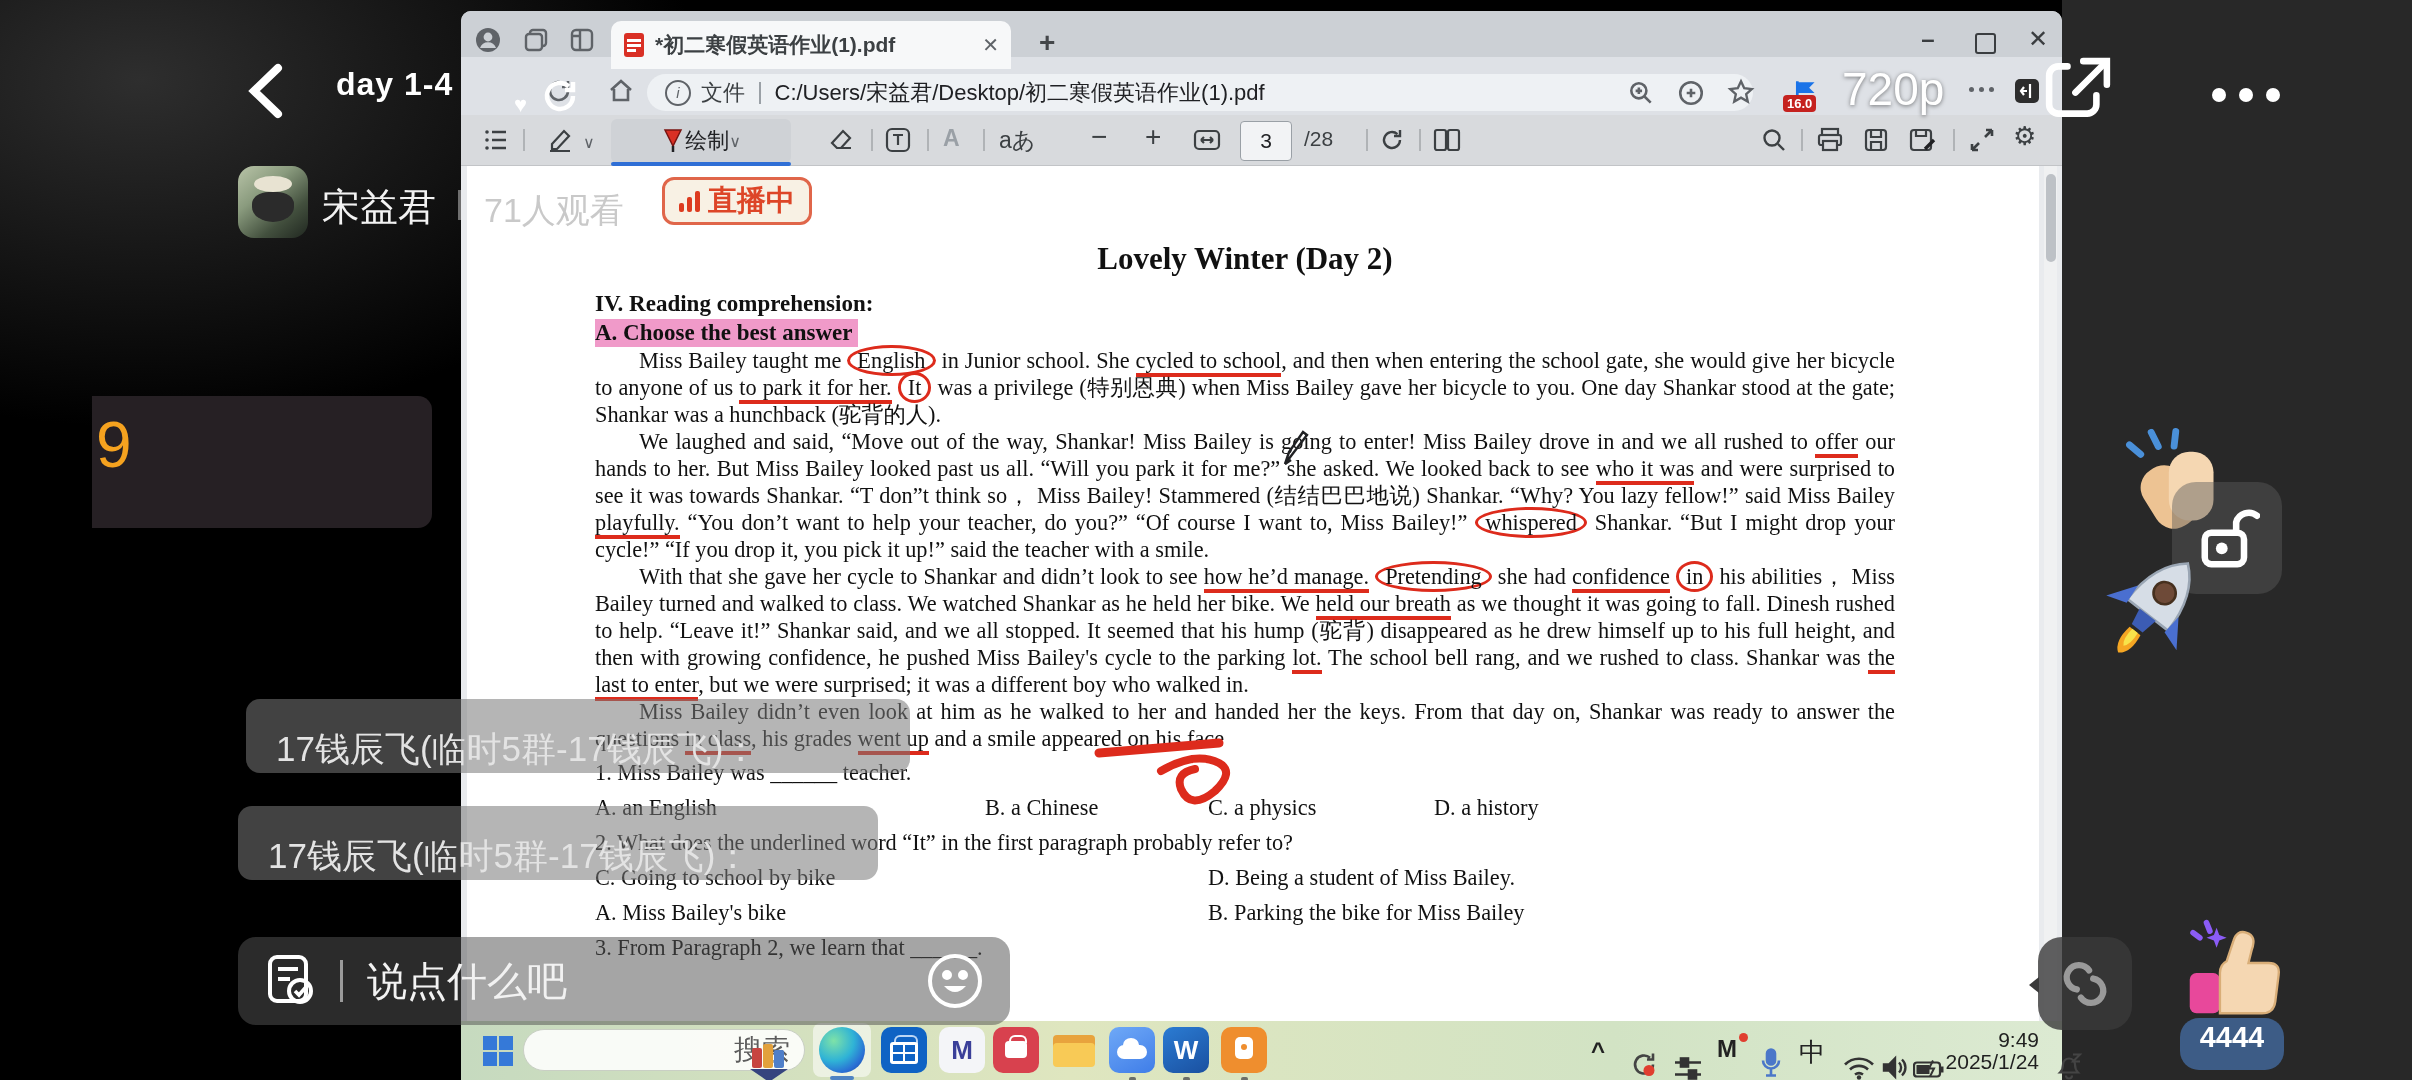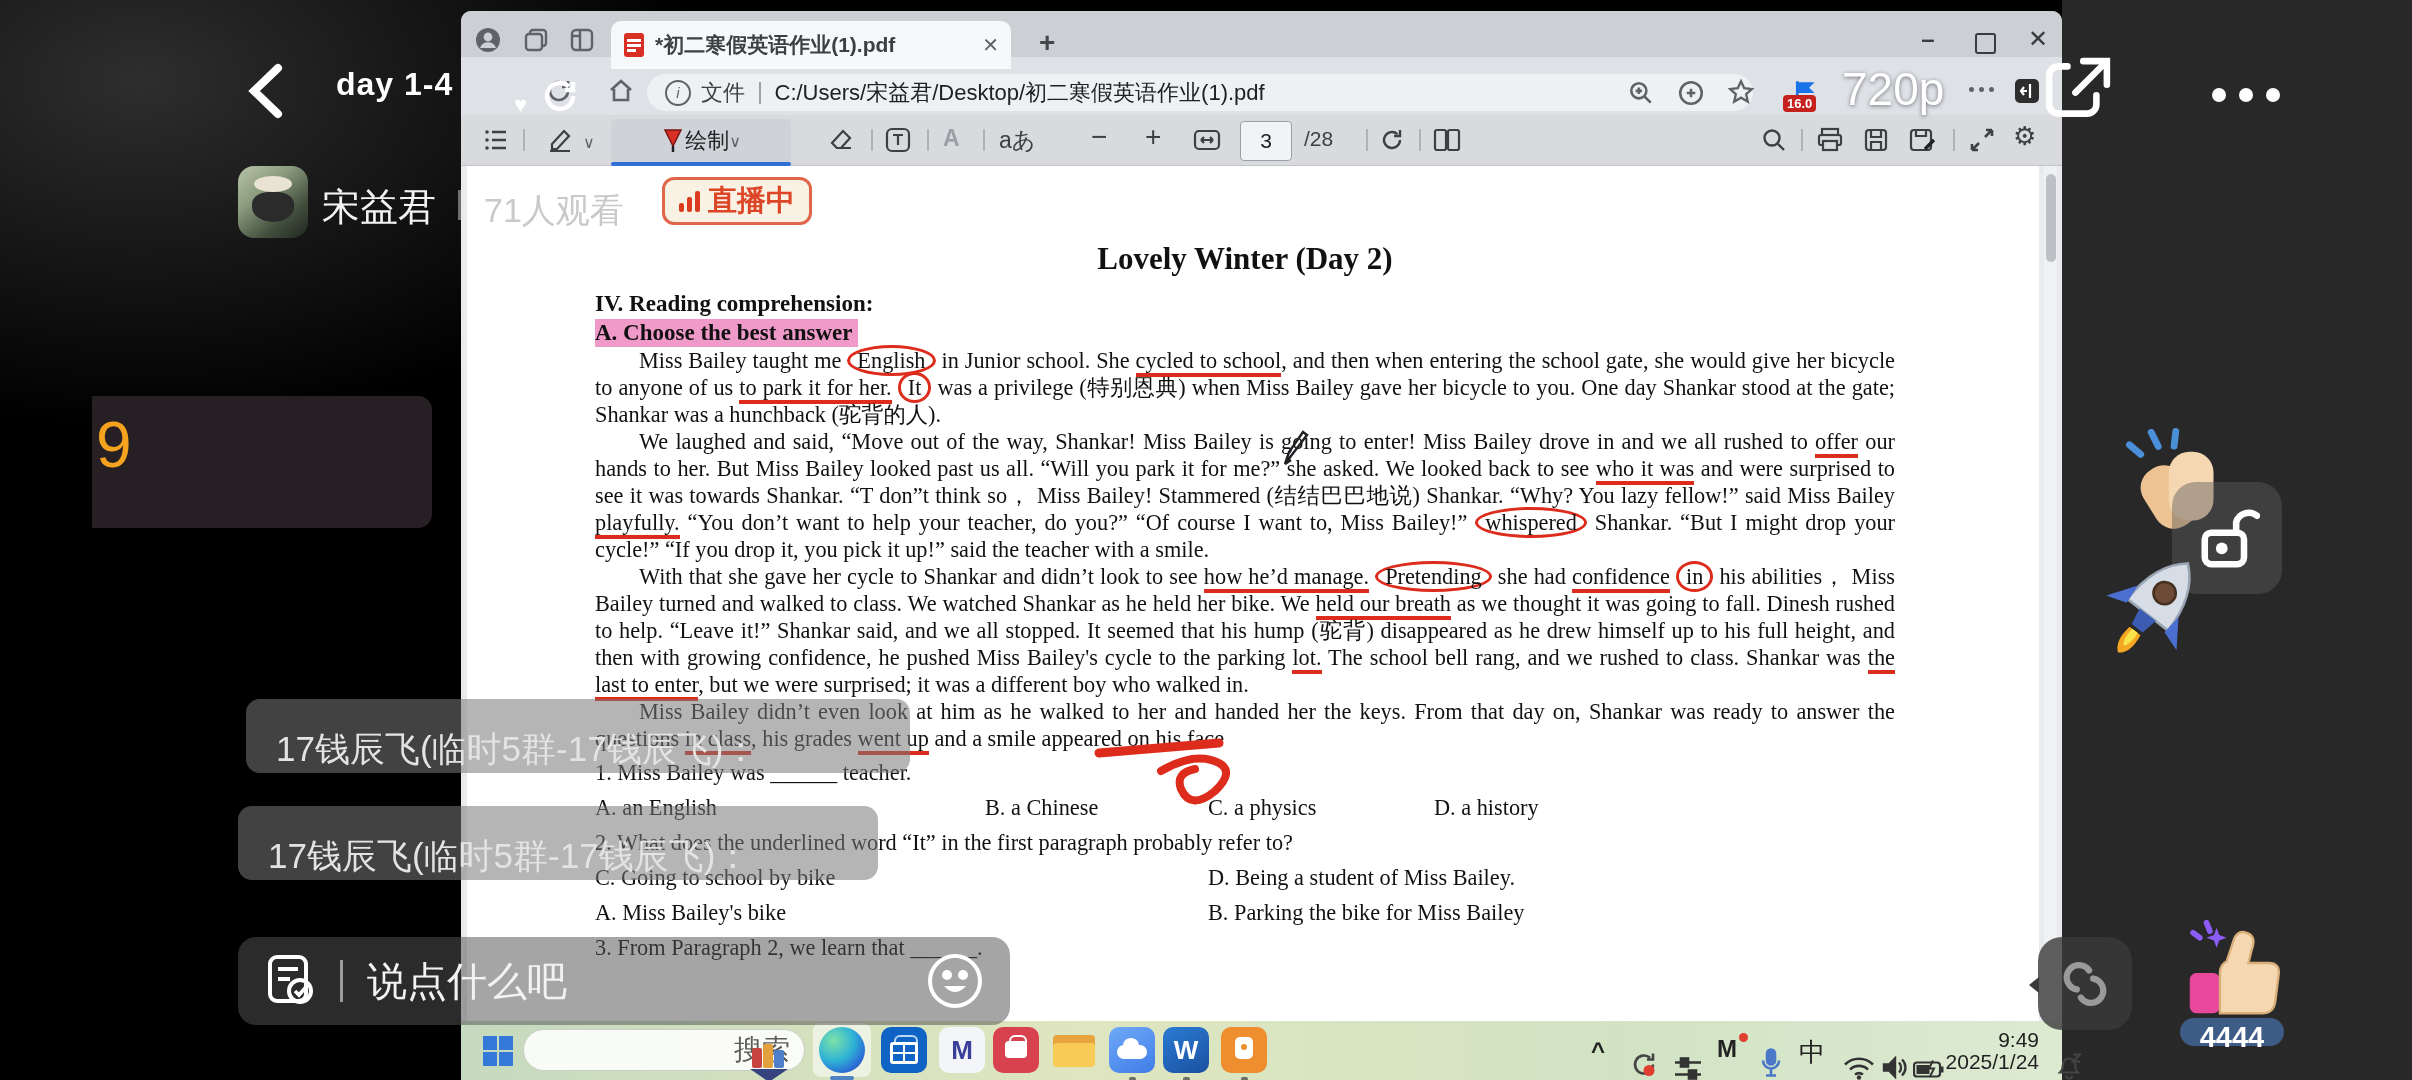--- a/index.html
+++ b/index.html
@@ -73,21 +73,21 @@
   .gift9{left:92px;top:396px;width:340px;height:132px;background:#262024;border-radius:0 14px 14px 0;}
   .nine{left:96px;top:408px;font-size:64px;color:#f5a21f;}
   .chatmsg{background:rgba(120,120,120,.55);border-radius:14px;color:#e3e3e3;font-size:35px;display:flex;align-items:flex-end;padding:0 30px;box-sizing:border-box;}
   .inputbar{left:238px;top:937px;width:772px;height:88px;background:rgba(82,82,82,.52);border-radius:18px;display:flex;align-items:center;padding:0 26px;box-sizing:border-box;}
   .in-sep{width:3px;height:42px;background:#9b9b9b;margin:0 24px;}
   .in-ph{font-size:40px;color:#f2f2f2;flex:1;}
   .q720{left:1842px;top:62px;font-size:46px;color:#fff;text-shadow:0 1px 4px rgba(0,0,0,.5);}
   .menu-dots{left:2212px;top:88px;display:flex;gap:13px;}
   .menu-dots i{width:14px;height:14px;border-radius:50%;background:#fff;display:block;}
   .sq-btn{background:rgba(90,90,90,.45);border-radius:24px;}
-  .like-badge{left:2180px;top:1018px;width:104px;height:28px;background:#3d5c86;border-radius:19px;color:#fff;font-size:29px;font-weight:700;text-align:center;line-height:38px;}
+  .like-badge{left:2180px;top:1018px;width:104px;height:52px;background:#3d5c86;border-radius:19px;color:#fff;font-size:29px;font-weight:700;text-align:center;line-height:38px;}
   
   .taskbar{position:absolute;left:0;top:1010px;width:1601px;height:59px;
     background:linear-gradient(90deg,#c6dabf,#dfe6bf 38%,#d2e3c4 72%,#dcead2);}
   .winlogo{position:absolute;left:22px;top:15px;width:30px;height:30px;display:grid;grid-template-columns:14px 14px;grid-template-rows:14px 14px;gap:2px;}
   .winlogo i{background:#3579d8;display:block;}
   .searchpill{position:absolute;left:62px;top:8px;width:282px;height:42px;background:rgba(255,255,255,.88);border:1px solid #c9cfc4;border-radius:21px;display:flex;align-items:flex-end;padding:0 14px;box-sizing:border-box;flex-direction:column;}
   .searchpill .s-txt{font-size:28px;color:#5c5c5c;margin-left:12px;flex:1;}
   .cap-ic{width:40px;height:34px;position:relative;}
   .cap-ic .b1{position:absolute;left:2px;bottom:2px;width:10px;height:20px;background:#c74440;border-radius:2px;}
   .cap-ic .b2{position:absolute;left:13px;bottom:2px;width:10px;height:24px;background:#e2a13c;border-radius:2px;}

